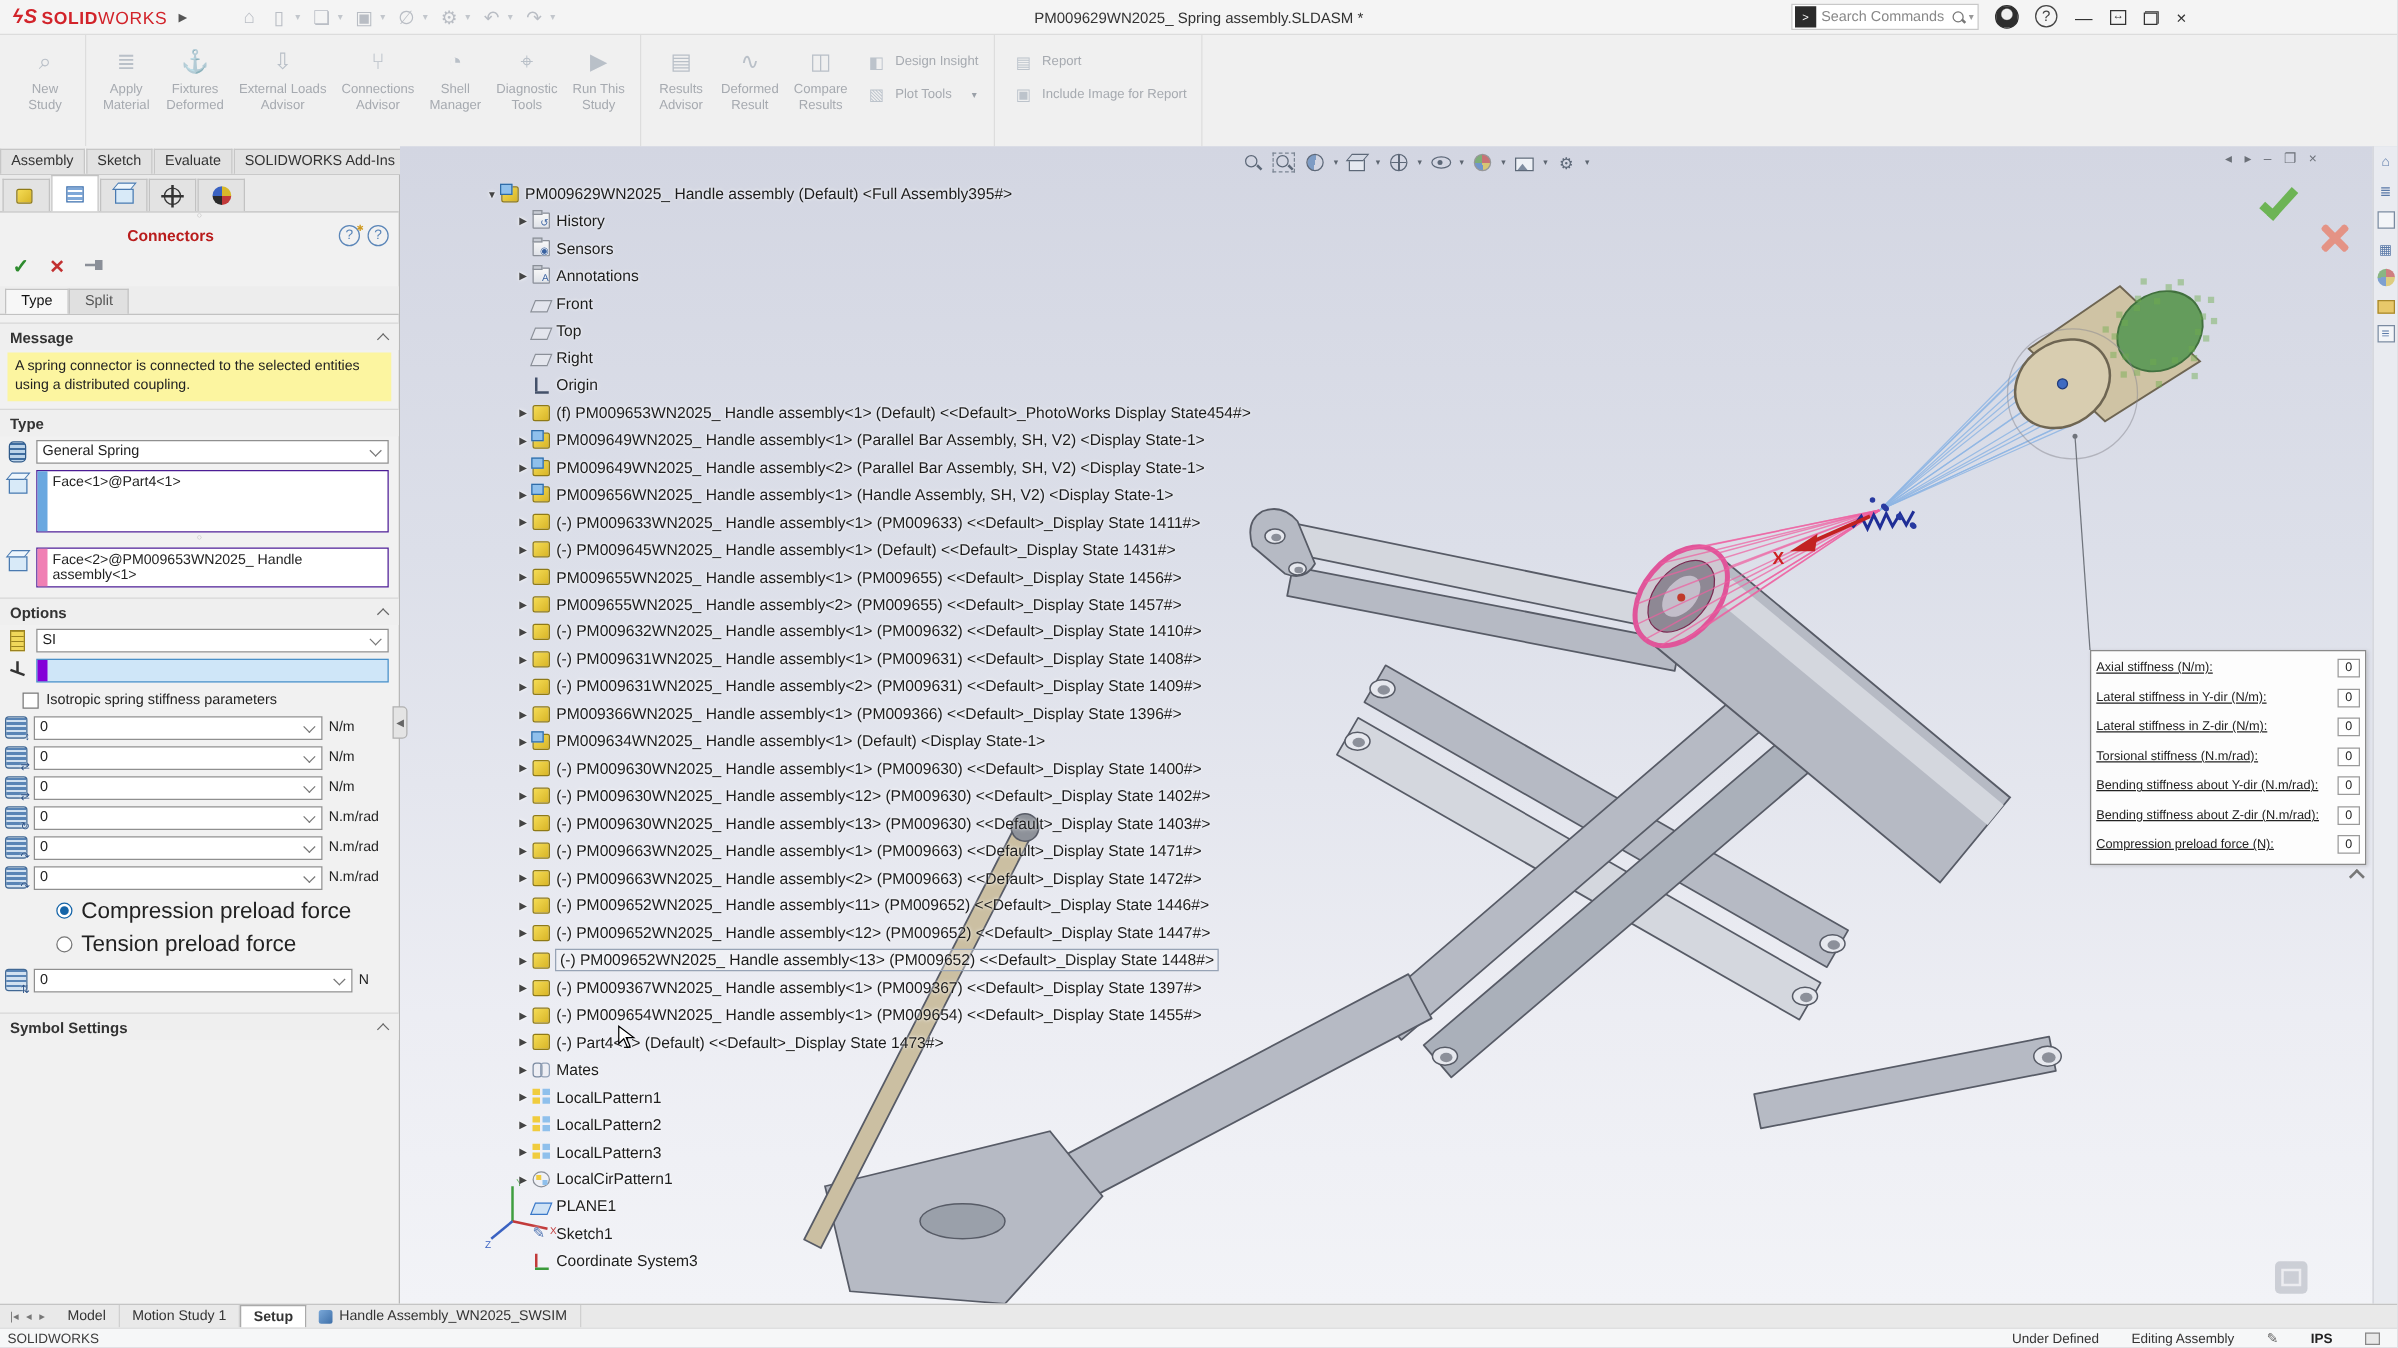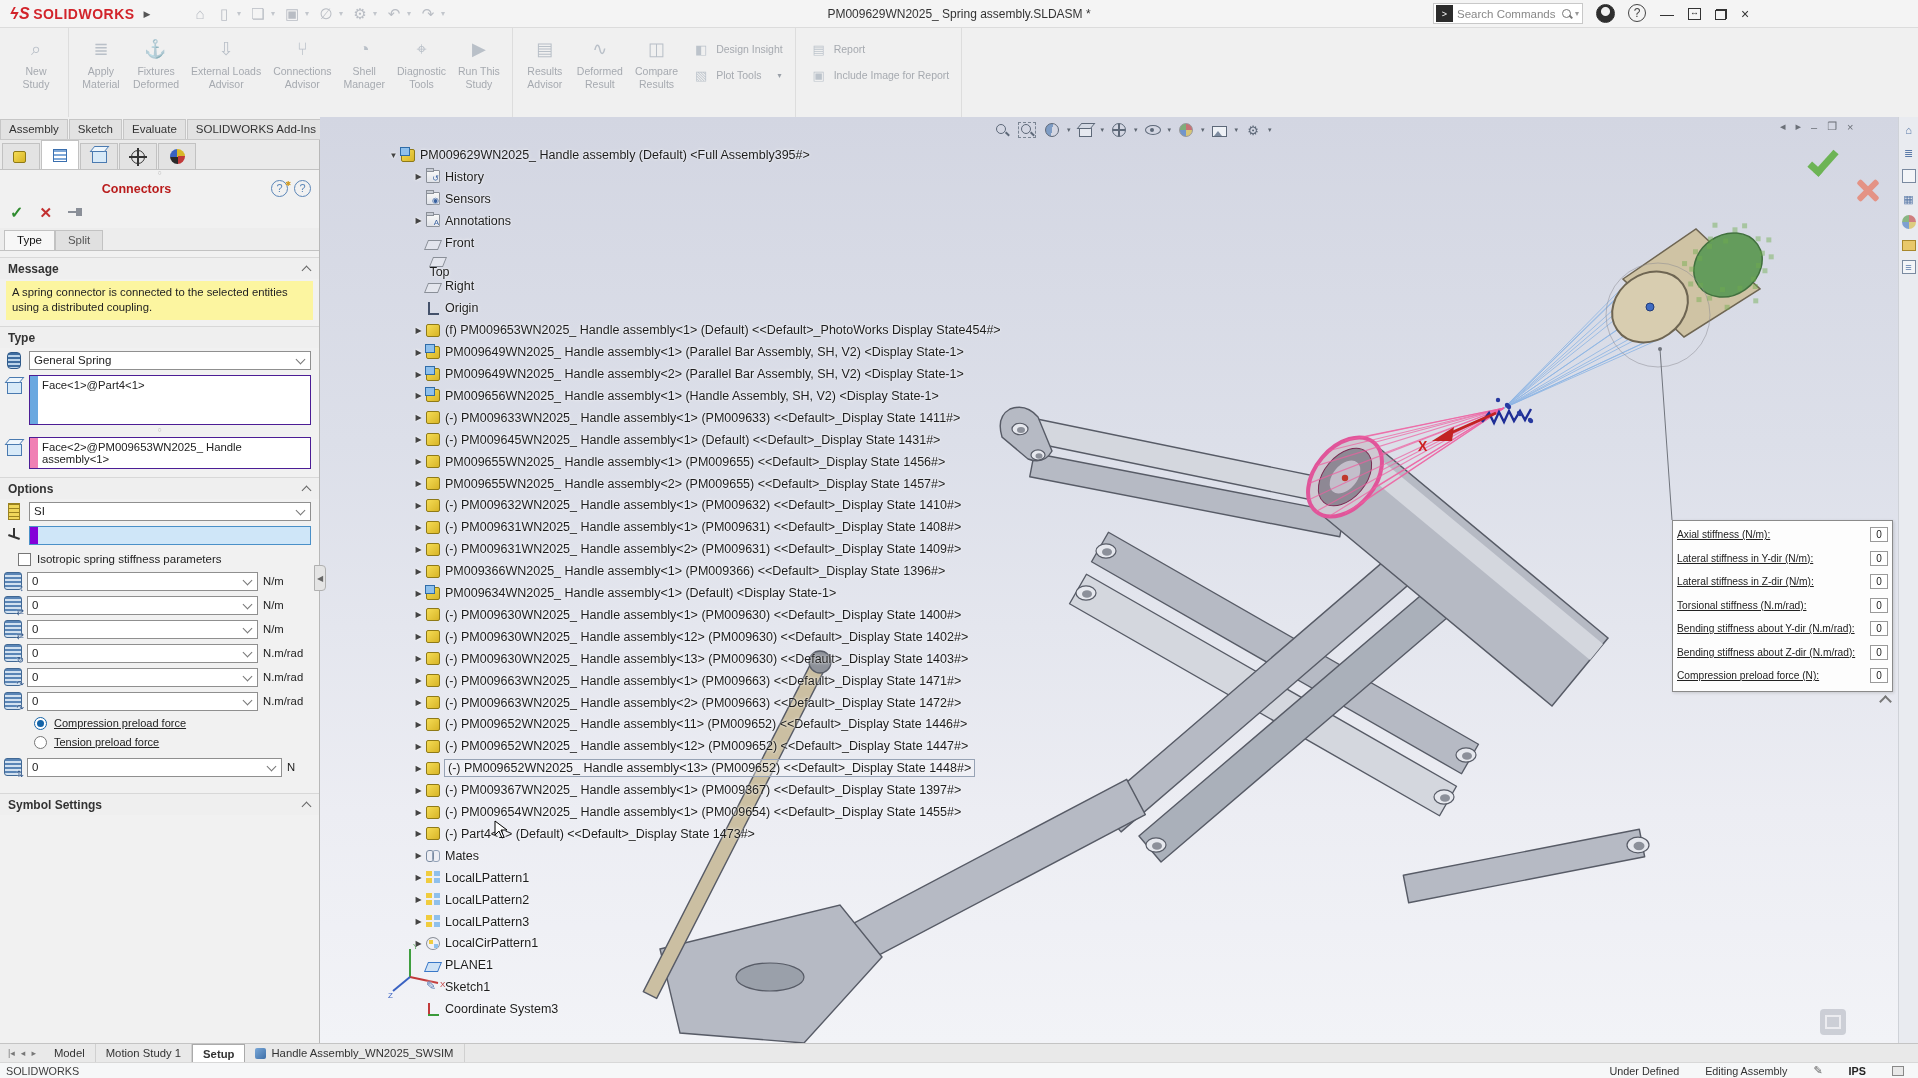--- a/index.html
+++ b/index.html
@@ -6,21 +6,21 @@
   html,body { width:1918px; height:1078px; overflow:hidden; background:#cfd2da;
     font-family:"Liberation Sans", sans-serif; }
   #app { position:relative; width:1918px; height:1078px; background:#f0f0f0; overflow:hidden; }
 
   
   .titlebar { position:absolute; left:0; top:0; width:100%; height:28px; background:#f4f4f4;
     border-bottom:1px solid #dcdcdc; display:flex; align-items:center; }
   .logo { display:flex; align-items:center; gap:3px; padding:0 8px 0 10px; color:#d2232a;
     font-size:14px; letter-spacing:.5px; }
   .logo .ds { font-weight:bold; font-style:italic; font-size:16px; }
-  .logo .w1 { font-weight:bold; } .logo .w2 { font-weight:bold; }
+  .logo .w1 { font-weight:bold; } .logo .w2 { font-weight:normal; }
   .logo .arr { color:#555; font-size:9px; margin-left:6px; }
   .qat { display:flex; align-items:center; gap:2px; margin-left:30px; }
   .qico { color:#b9bdc4; font-size:15px; width:22px; text-align:center; }
   .qcaret { color:#c2c6cc; font-size:8px; width:8px; }
   .doc-title { position:absolute; left:0; right:0; text-align:center; font-size:12px; color:#333;
     pointer-events:none; }
   .search { position:absolute; left:1433px; top:3px; width:150px; height:21px; background:#fff;
     border:1px solid #c8c8c8; display:flex; align-items:center; font-size:11.5px; color:#888; }
   .search .term { width:17px; height:17px; background:#2b2b2b; color:#fff; font-size:9px;
     display:flex; align-items:center; justify-content:center; margin:0 4px 0 2px; }
@@ -203,21 +203,21 @@
   .combo .dd::before { content:''; position:absolute; left:1px; top:0; width:6px; height:6px;
     border-right:1.4px solid #777; border-bottom:1.4px solid #777; transform:rotate(45deg); }
   .unit { width:48px; font-size:11.3px; color:#222; flex:none; }
   .selbox { flex:1; display:flex; border:1px solid #4c1d95; background:#fff; }
   .selbox .stripe { width:8px; flex:none; }
   .selbox .stxt { flex:1; font-size:11.3px; padding:3px 4px; color:#222; }
   .coordfield { flex:1; height:19px; border:1px solid #4a90c8; background:#cfe6f8; display:flex; }
   .coordfield .stripe { width:8px; background:#8400d8; }
   .chkrow { display:flex; align-items:center; gap:6px; padding:6px 8px 3px 18px; font-size:11.5px; }
   .chk { width:13px; height:13px; border:1.3px solid #777; background:#fff; flex:none; }
-  .radiorow { display:flex; align-items:center; gap:7px; padding:4px 8px 2px 34px; font-size:11px;text-decoration:underline; }
+  .radiorow { display:flex; align-items:center; gap:7px; padding:4px 8px 2px 45px; font-size:18px; }
   .radio { width:13px; height:13px; border-radius:50%; border:1.4px solid #777; background:#fff; flex:none; position:relative; }
   .radio.on { border-color:#1464a8; }
   .radio.on::before { content:''; position:absolute; inset:2px; border-radius:50%; background:#1464a8; }
   .fi { width:18px; height:18px; position:relative; border-radius:3px;
     background:repeating-linear-gradient(180deg,#4a7ab0 0 2px,#cfe0f0 2px 4px); border:1px solid #2f5a8a; opacity:.9; }
   .fi::after { content:attr(data-glyph); position:absolute; right:-3px; bottom:-4px; font-size:9px;
     color:#16407a; text-shadow:0 0 2px #fff; }
   .spring-ico { width:14px; height:17px; border-radius:4px; border:1px solid #2f5a8a;
     background:repeating-linear-gradient(180deg,#3f6da0 0 2px,#bcd4ea 2px 4px); }
   .ruler-ico { width:12px; height:17px; background:#f0d75a; border:1px solid #9a8220;
@@ -630,21 +630,21 @@
         <span class="ti fold">
           <span class="fg">A</span>
         </span>
         <span class="lab">Annotations</span>
       </div>
       <div class="trow" style="top: 115.6px; left: 83px;">
         <span class="arrow"></span>
         <span class="ti plane"></span>
         <span class="lab">Front</span>
       </div>
-      <div class="trow" style="top: 137.5px; left: 99px; flex-direction: column;">
+      <div class="trow" style="top: 137.5px; left: 83px;">
         <span class="arrow"></span>
         <span class="ti plane"></span>
         <span class="lab">Top</span>
       </div>
       <div class="trow" style="top: 159.4px; left: 83px;">
         <span class="arrow"></span>
         <span class="ti plane"></span>
         <span class="lab">Right</span>
       </div>
       <div class="trow" style="top: 181.3px; left: 83px;">

